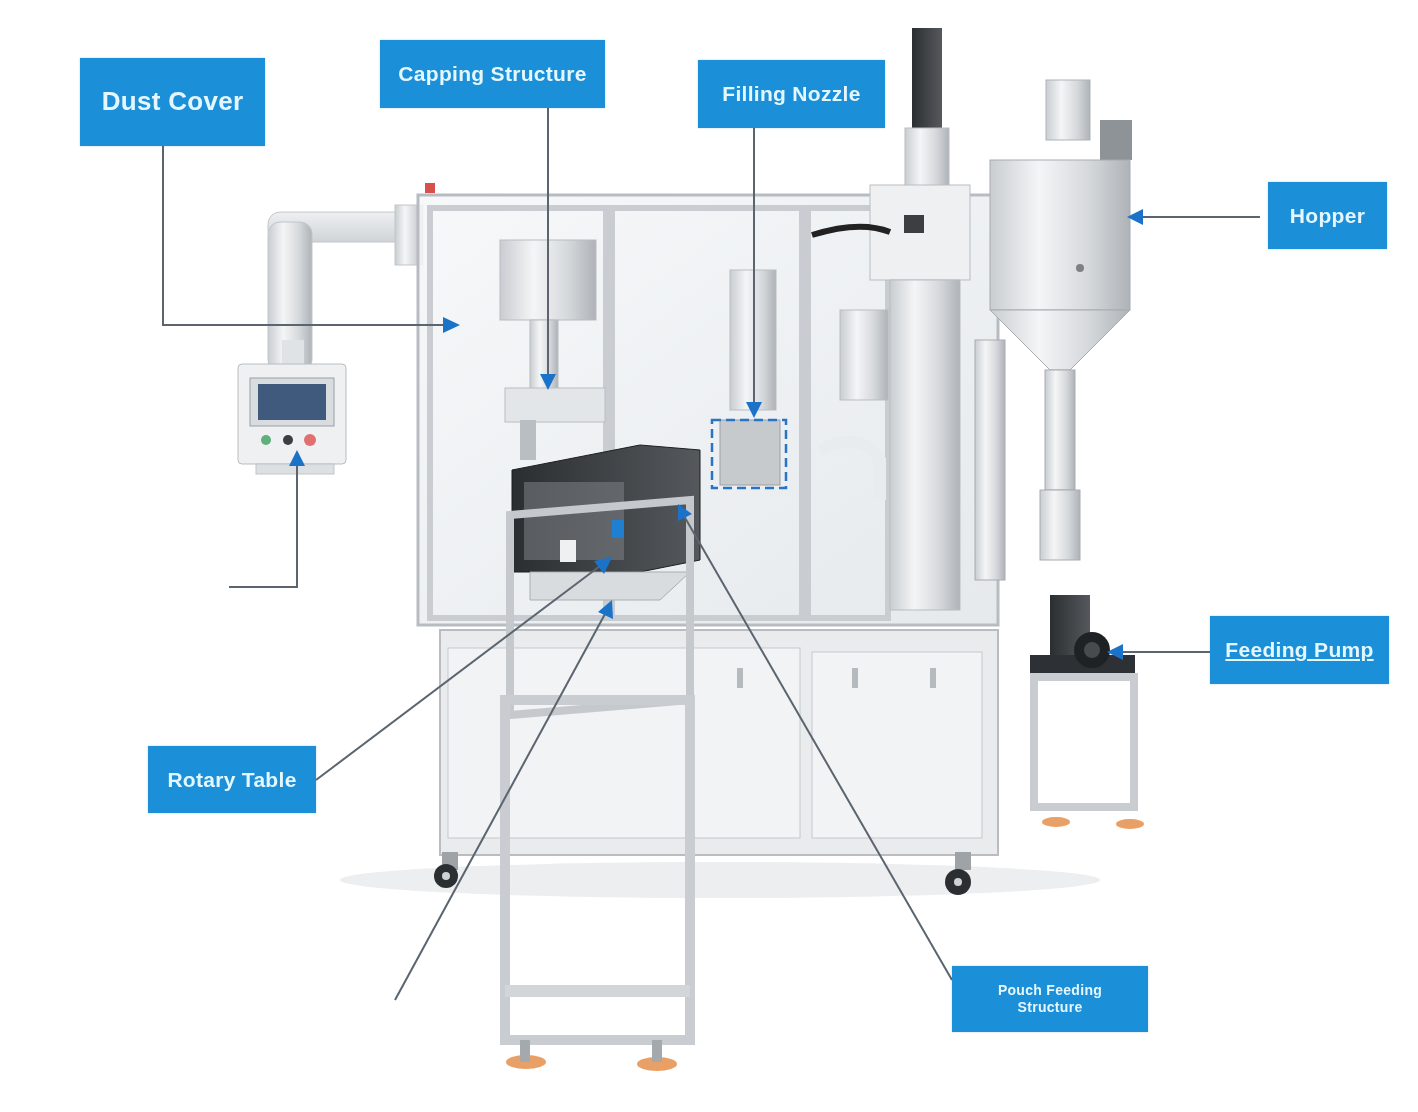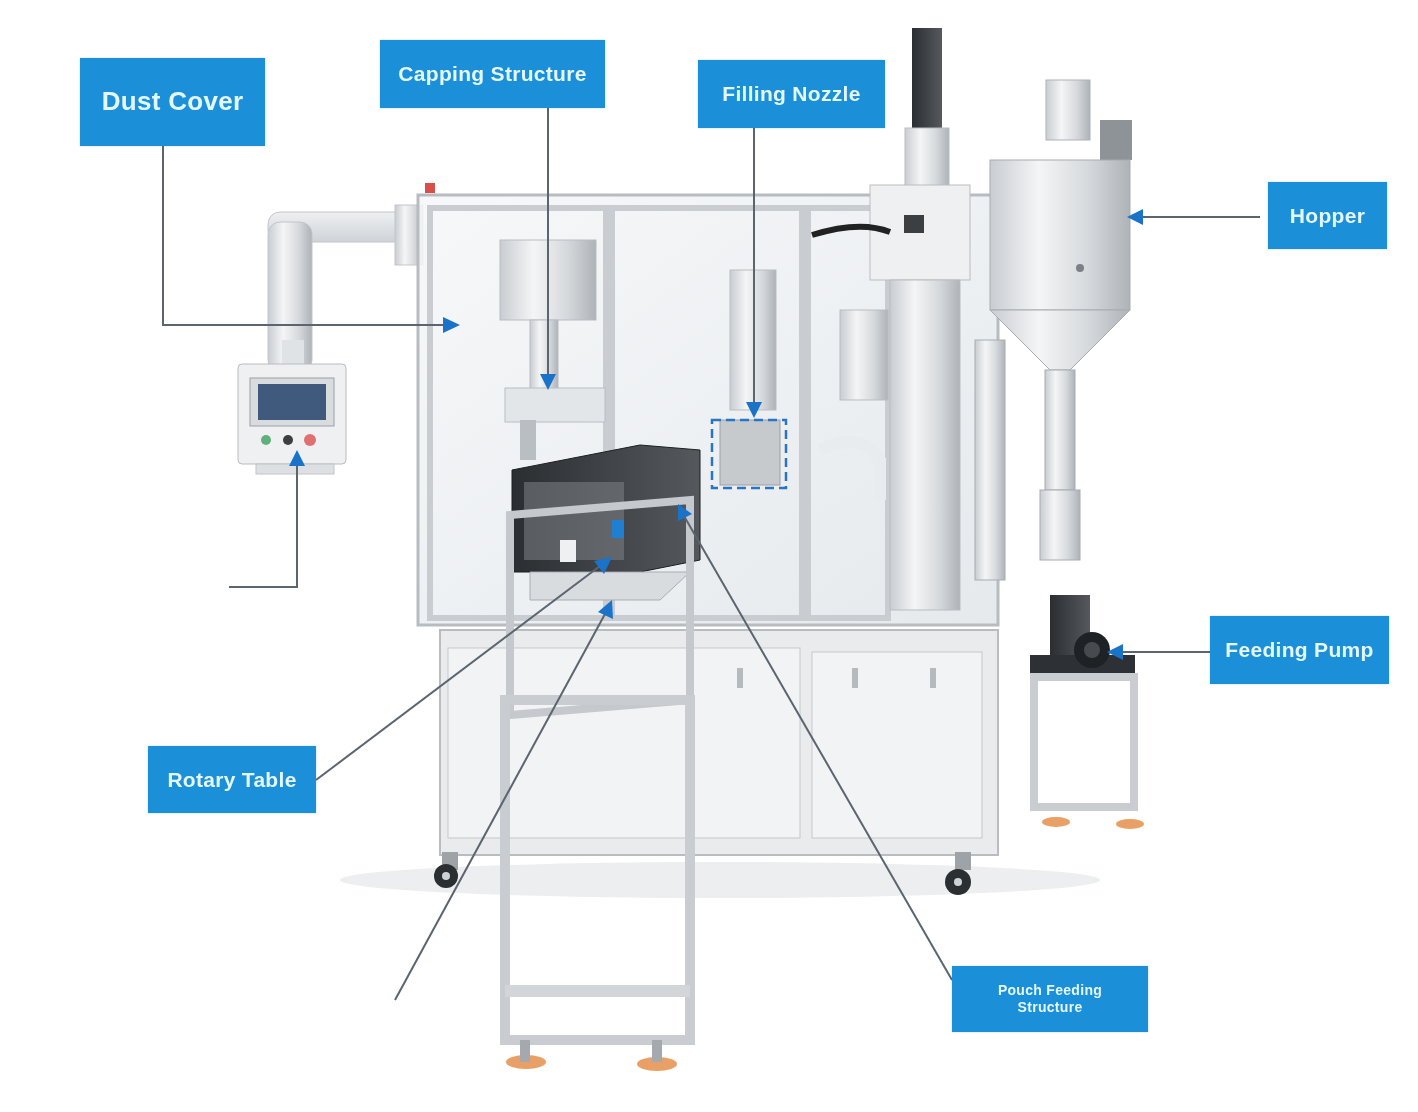--- a/index.html
+++ b/index.html
@@ -178,21 +178,21 @@
 
   <div class="callout" style="left:698px; top:60px; width:187px; height:68px; font-size:21px;">
     <span>Filling Nozzle</span>
   </div>
 
   <div class="callout" style="left:1260px; top:182px; width:119px; height:67px; font-size:21px;margin-left:8px;">
     <span>Hopper</span>
   </div>
 
 
-  <div class="callout" style="left:1210px; top:616px; width:179px; height:68px; font-size:21px;">
+  <div class="callout" style="left:1210px; top:616px; width:179px; height:68px; font-size:21px;text-decoration:underline;">
     <span>Feeding Pump</span>
   </div>
 
   <div class="callout" style="left:148px; top:746px; width:168px; height:67px; font-size:21px;">
     <span>Rotary Table</span>
   </div>
 
 
   <div class="callout" style="left:952px; top:966px; width:196px; height:66px; font-size:14px; flex-direction:column;">
     <span>Pouch Feeding</span>

